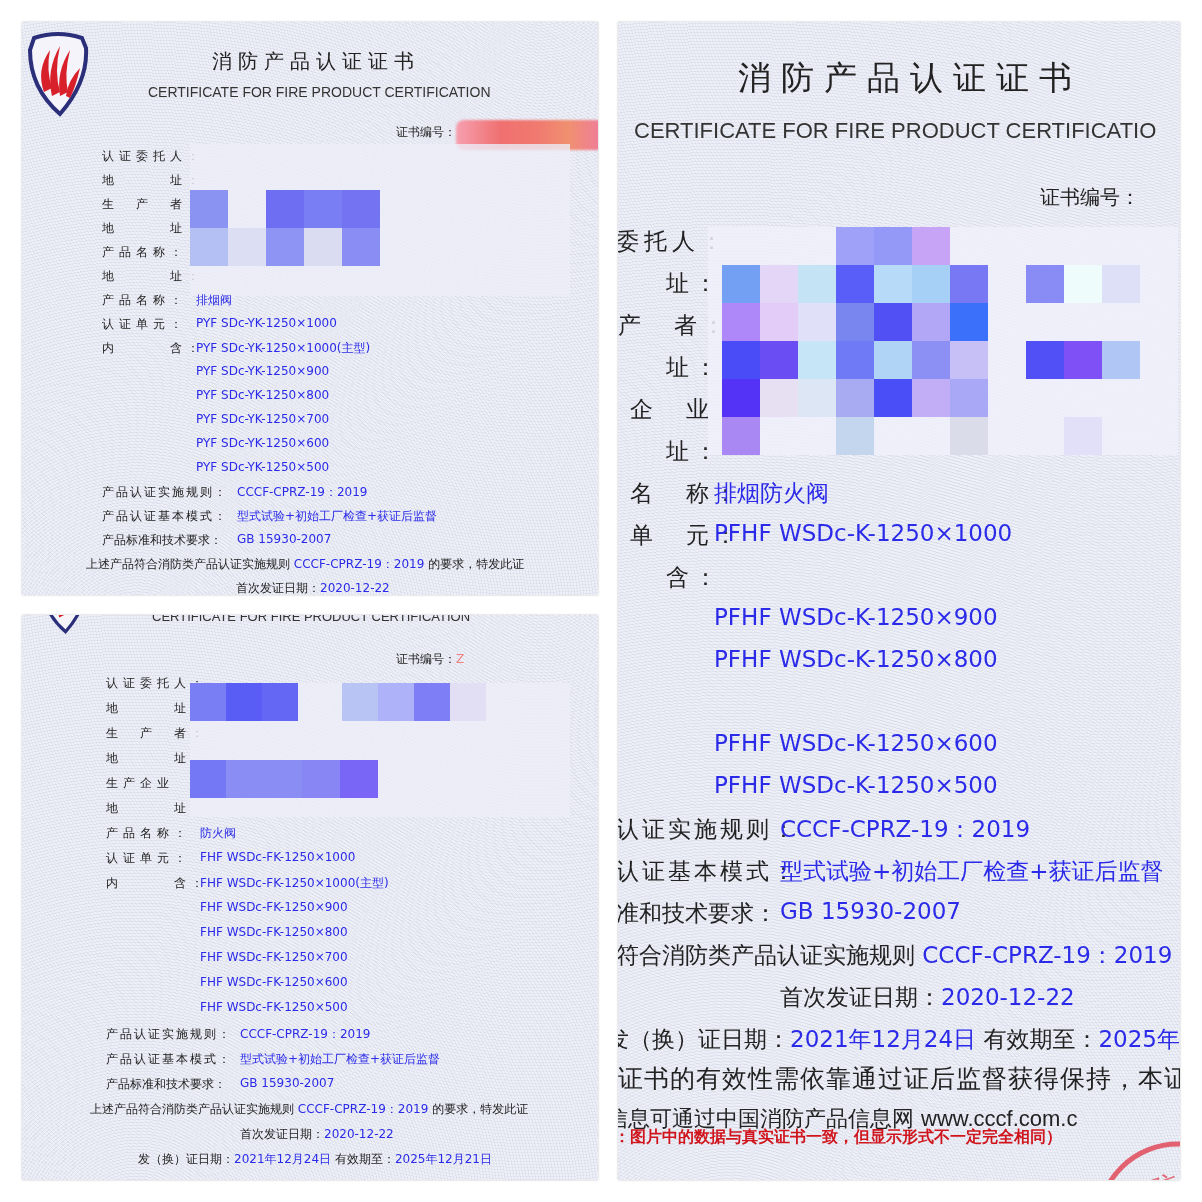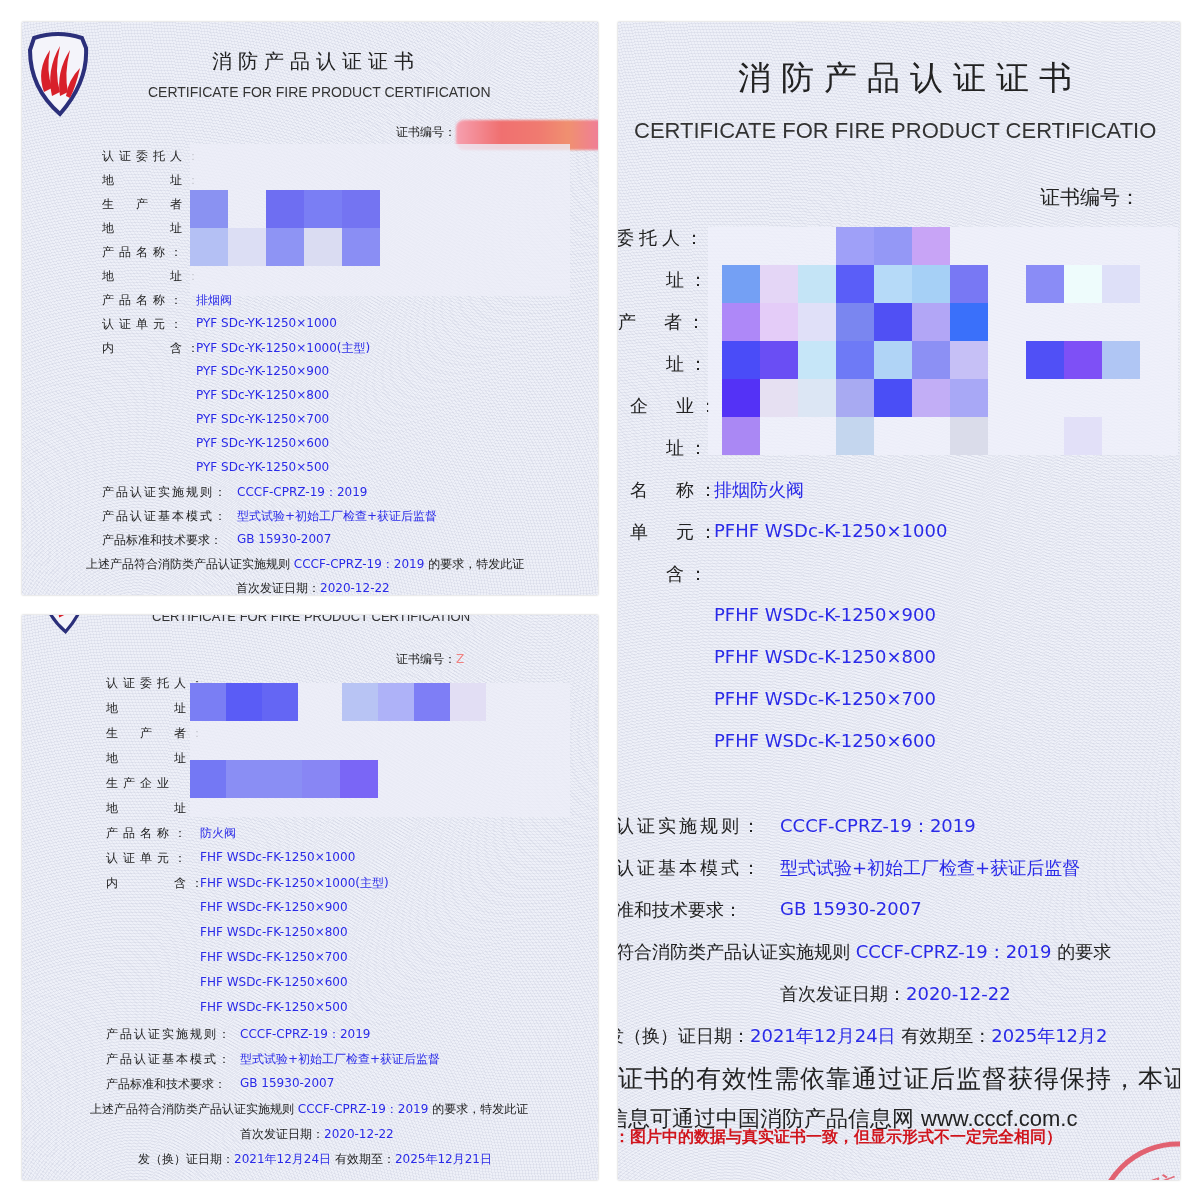--- a/index.html
+++ b/index.html
@@ -14,21 +14,21 @@
   .f3{left:618px;top:22px;width:562px;height:1158px;}
   .abs{position:absolute;white-space:nowrap;}
   .dark{color:#222;}
   .blue{color:#2a2ae8;}
   .lbl{color:#222;letter-spacing:5px;}
   .blk{position:absolute;}
   .logo{position:absolute;}
   .title-s{font-size:20px;letter-spacing:6px;color:#222;}
   .sub-s{font-size:14px;color:#333;font-family:Liberation Sans, sans-serif;}
   .small{font-size:12px;}
-  .big{font-size:18px;}
+  .big{font-size:23px;}
   .red{color:#d0141c;font-weight:bold;}
 </style>
 </head>
 <body>
 
 <div class="frame f1">
   <svg class="logo" style="left:4px;top:8px" width="64" height="88" viewBox="0 0 64 88">
     <path d="M8 8 Q32 0 56 8 L60 18 Q62 52 34 84 Q4 58 4 20 Z" fill="#f4f4fa" stroke="#2b2f7a" stroke-width="4"></path>
     <path d="M18 62 Q10 40 24 20 Q20 40 26 58 Z" fill="#d8202a"></path>
     <path d="M26 66 Q20 40 34 16 Q28 42 34 62 Z" fill="#d8202a"></path>
@@ -201,22 +201,22 @@
   <div class="blk" style="left:332px;top:395px;width:38px;height:38px;background:#dadcea;"></div>
   <div class="blk" style="left:446px;top:395px;width:38px;height:38px;background:#e2e0f8;"></div>
 
   <div class="abs big lbl" style="left:12px;top:456px">名　称：</div>
   <div class="abs big blue" style="left:96px;top:456px">排烟防火阀</div>
   <div class="abs big lbl" style="left:12px;top:498px">单　元：</div>
   <div class="abs big blue" style="left:96px;top:498px">PFHF WSDc-K-1250×1000</div>
   <div class="abs big lbl" style="left:48px;top:540px">含：</div>
   <div class="abs big blue" style="left:96px;top:582px">PFHF WSDc-K-1250×900</div>
   <div class="abs big blue" style="left:96px;top:624px">PFHF WSDc-K-1250×800</div>
-  <div class="abs big blue" style="left:96px;top:666px">PFHF WSDc-K-1250×700</div>
   <div class="abs big blue" style="left:96px;top:708px">PFHF WSDc-K-1250×600</div>
+  <div class="abs big blue" style="left:96px;top:750px">PFHF WSDc-K-1250×500</div>
 
   <div class="abs big dark" style="left:-2px;top:792px;letter-spacing:3px">认证实施规则：</div>
   <div class="abs big blue" style="left:162px;top:792px">CCCF-CPRZ-19：2019</div>
   <div class="abs big dark" style="left:-2px;top:834px;letter-spacing:3px">认证基本模式：</div>
   <div class="abs big blue" style="left:162px;top:834px">型式试验+初始工厂检查+获证后监督</div>
   <div class="abs big dark" style="left:-2px;top:876px">准和技术要求：</div>
   <div class="abs big blue" style="left:162px;top:876px">GB 15930-2007</div>
   <div class="abs big" style="left:-2px;top:918px">
     <span class="dark">符合消防类产品认证实施规则</span>
     <span class="blue">CCCF-CPRZ-19：2019</span>

